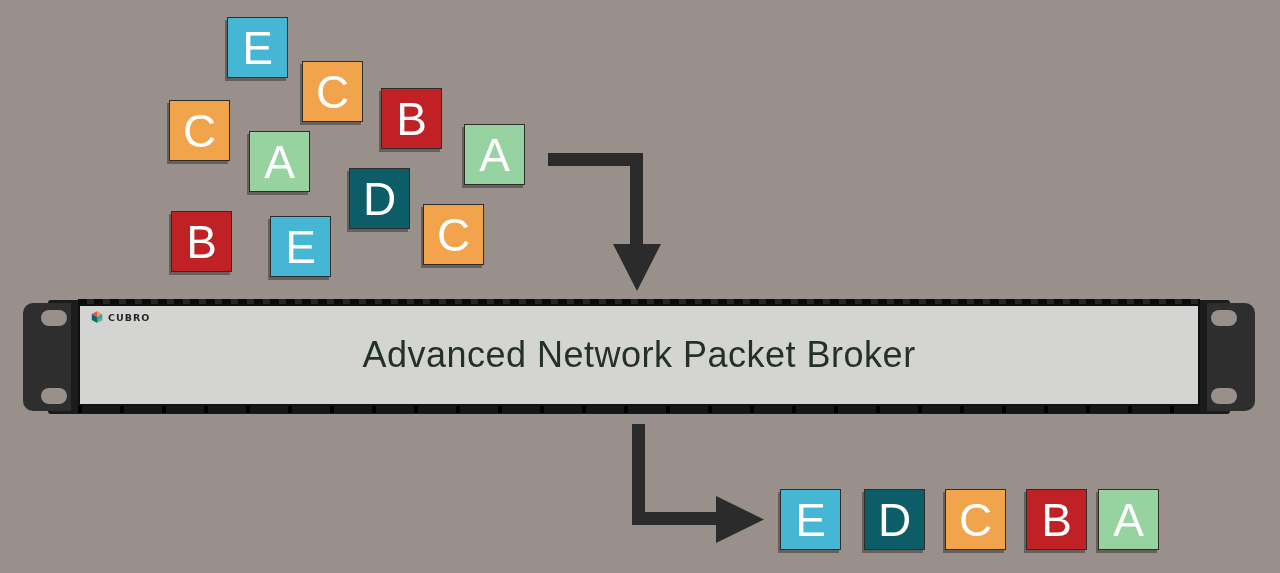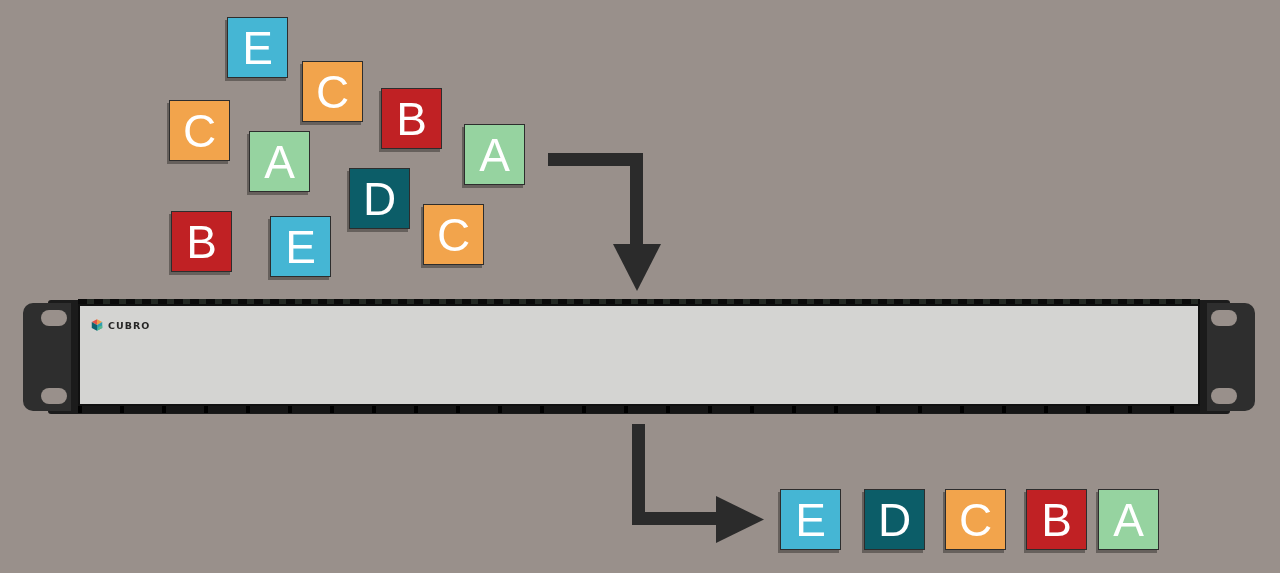--- a/index.html
+++ b/index.html
@@ -70,21 +70,21 @@
     display:flex;align-items:center;justify-content:center;
   }
   .device-title{
     font-size:36px;
     color:var(--title-color,#24302A);
     letter-spacing:0.5px;
     white-space:nowrap;
   }
   .brand{
     position:absolute;left:10px;top:4px;
-    display:flex;align-items:center;gap:4px;margin-top:8px;
+    display:flex;align-items:center;gap:4px;
   }
   .brand-text{
     font-family:"DejaVu Sans", sans-serif;
     font-weight:bold;font-size:9.5px;letter-spacing:1px;
     color:#262626;
   }
 </style>
 </head>
 <body>
 
@@ -132,20 +132,21 @@
       <div class="brand">
         <svg width="14" height="14" viewBox="0 0 24 24">
           <polygon points="12,2 3,7 12,12" fill="#E15348"></polygon>
           <polygon points="12,2 21,7 12,12" fill="#F09E47"></polygon>
           <polygon points="3,7 3,17 12,22 12,12" fill="#10636F"></polygon>
           <polygon points="21,7 21,17 12,22 12,12" fill="#2F9EB0"></polygon>
           <polygon points="21,13 21,17 12,22 15,15" fill="#57B98B"></polygon>
         </svg>
         <span class="brand-text">CUBRO</span>
       </div>
+      <div class="device-title">Advanced Network Packet Broker</div>
     </div>
   </div>
 
   <div id="output-blocks">
       <div class="block" style="left: 780px; top: 489px; background: rgb(69, 182, 212); color: rgb(255, 255, 255);">E</div>
       <div class="block" style="left: 864px; top: 489px; background: rgb(12, 93, 104); color: rgb(255, 255, 255);">D</div>
       <div class="block" style="left: 945px; top: 489px; background: rgb(242, 164, 76); color: rgb(255, 255, 255);">C</div>
       <div class="block" style="left: 1026px; top: 489px; background: rgb(192, 33, 36); color: rgb(255, 255, 255);">B</div>
       <div class="block" style="left: 1098px; top: 489px; background: rgb(150, 211, 160); color: rgb(255, 255, 255);">A</div>
     </div>

